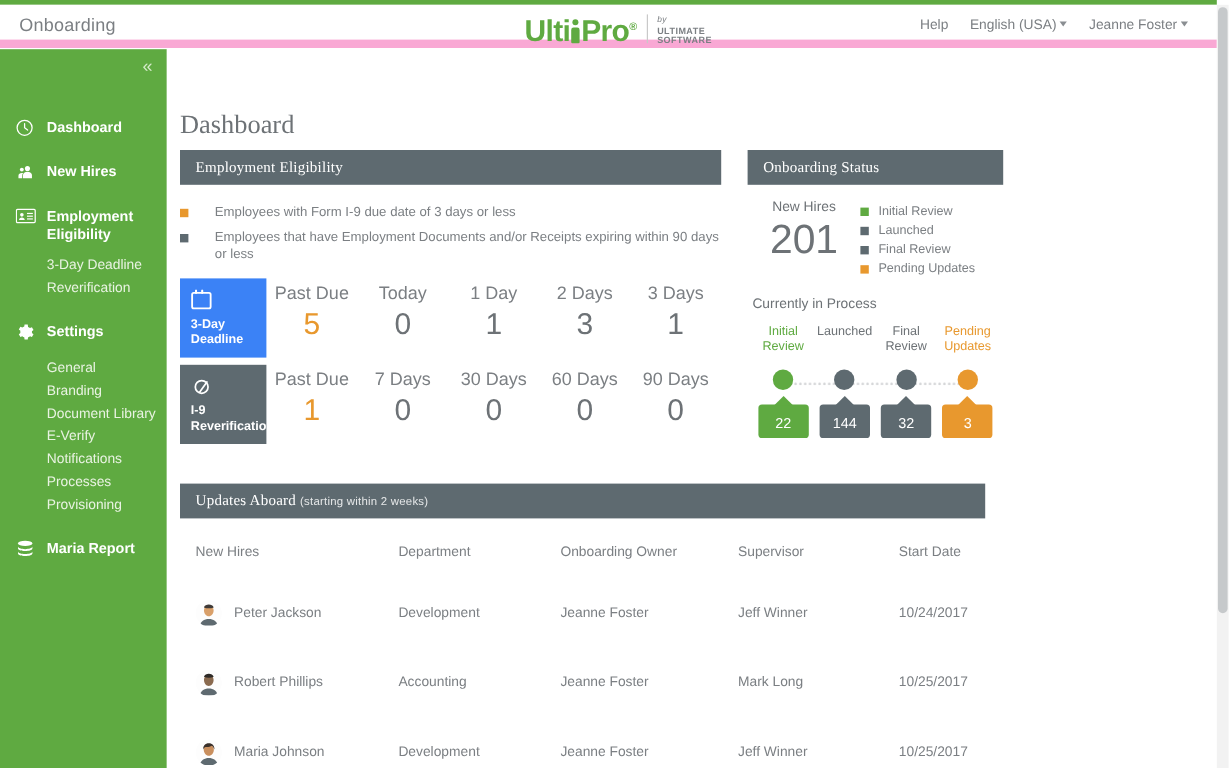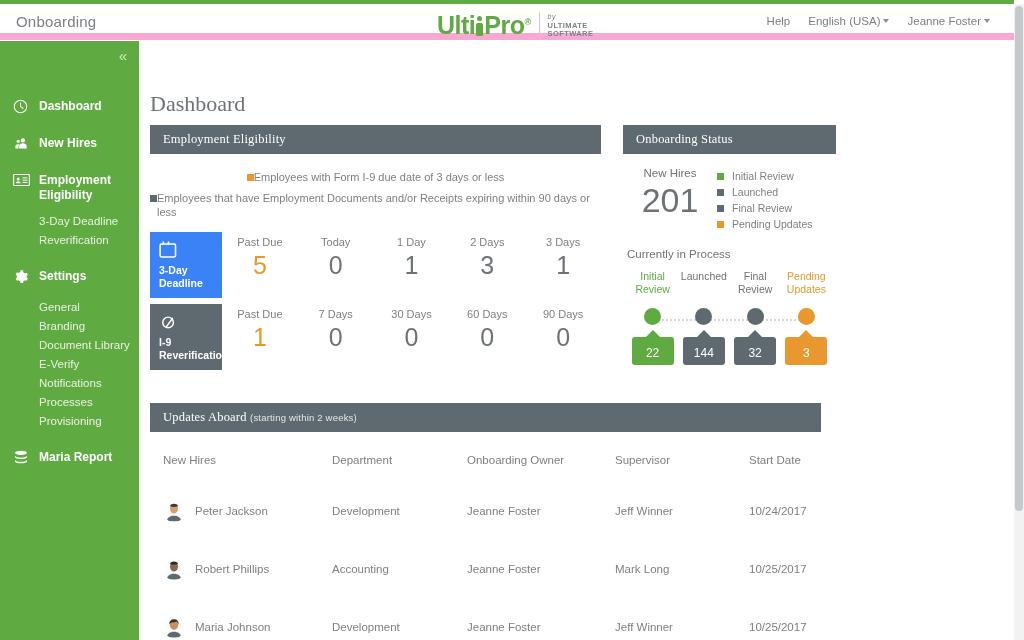--- a/index.html
+++ b/index.html
@@ -95,37 +95,37 @@
   }
   .panel-header .sub { font-size:9.5px; font-family:"Liberation Sans", sans-serif; color:#e6e8e9; }
 
   
   .card-left { position:absolute; left:11px; top:84px; width:451px; }
   .hp-row { display:flex; padding:14px 0 0 0; }
   .hp-left { width:110px; text-align:center; padding-top:2px; }
   .hp-label { font-size:12px; color:#6d7276; }
   .hp-num { font-size:32px; color:#e8982e; line-height:38px; font-weight:normal; }
   .hp-right { padding-top:2px; }
-  .bullet-line { display:flex; gap:0; margin-bottom:7px; font-size:11px; color:#7b7f83; line-height:14px;justify-content:center;}
+  .bullet-line { display:flex; gap:22px; margin-bottom:7px; font-size:11px; color:#7b7f83; line-height:14px;}
   .bullet { width:7px; height:7px; flex:0 0 7px; margin-top:4px; }
   .b-orange { background:#e8982e; }
   .b-gray { background:#5e6a70; }
 
   .stat-row { display:flex; align-items:flex-start; margin-top:6px; }
   .tile {
     width:72px; height:66px; color:#fff; padding:9px 0 0 9px;
     font-size:10.5px; font-weight:bold; line-height:13px; cursor:pointer;
     flex:0 0 72px;
   }
   .tile.orange { background:#3b82f6; }
   .tile.gray { background:#5e6a70; }
   .tile .t-ico { height:20px; margin-bottom:3px; }
   .stat-cells { display:flex; flex:1; }
   .stat-cell { flex:1; text-align:center; padding-top:4px; cursor:pointer; }
-  .stat-cell .sc-label { font-size:11px; color:#7b7f83; }
+  .stat-cell .sc-label { font-size:15px; color:#7b7f83; }
   .stat-cell .sc-val { font-size:25px; color:#6d7276; line-height:34px; font-weight:normal; }
   .stat-cell .sc-val.hot { color:#e8982e; }
 
   
   .card-right { position:absolute; left:484px; top:84px; width:213px; }
   .nh-row { display:flex; padding:13px 0 0 0; }
   .nh-left { width:94px; text-align:center; }
   .nh-label { font-size:11.5px; color:#6d7276; }
   .nh-num { font-size:34px; color:#6d7276; line-height:42px; font-weight:normal; }
   .legend { padding-top:3px; }

